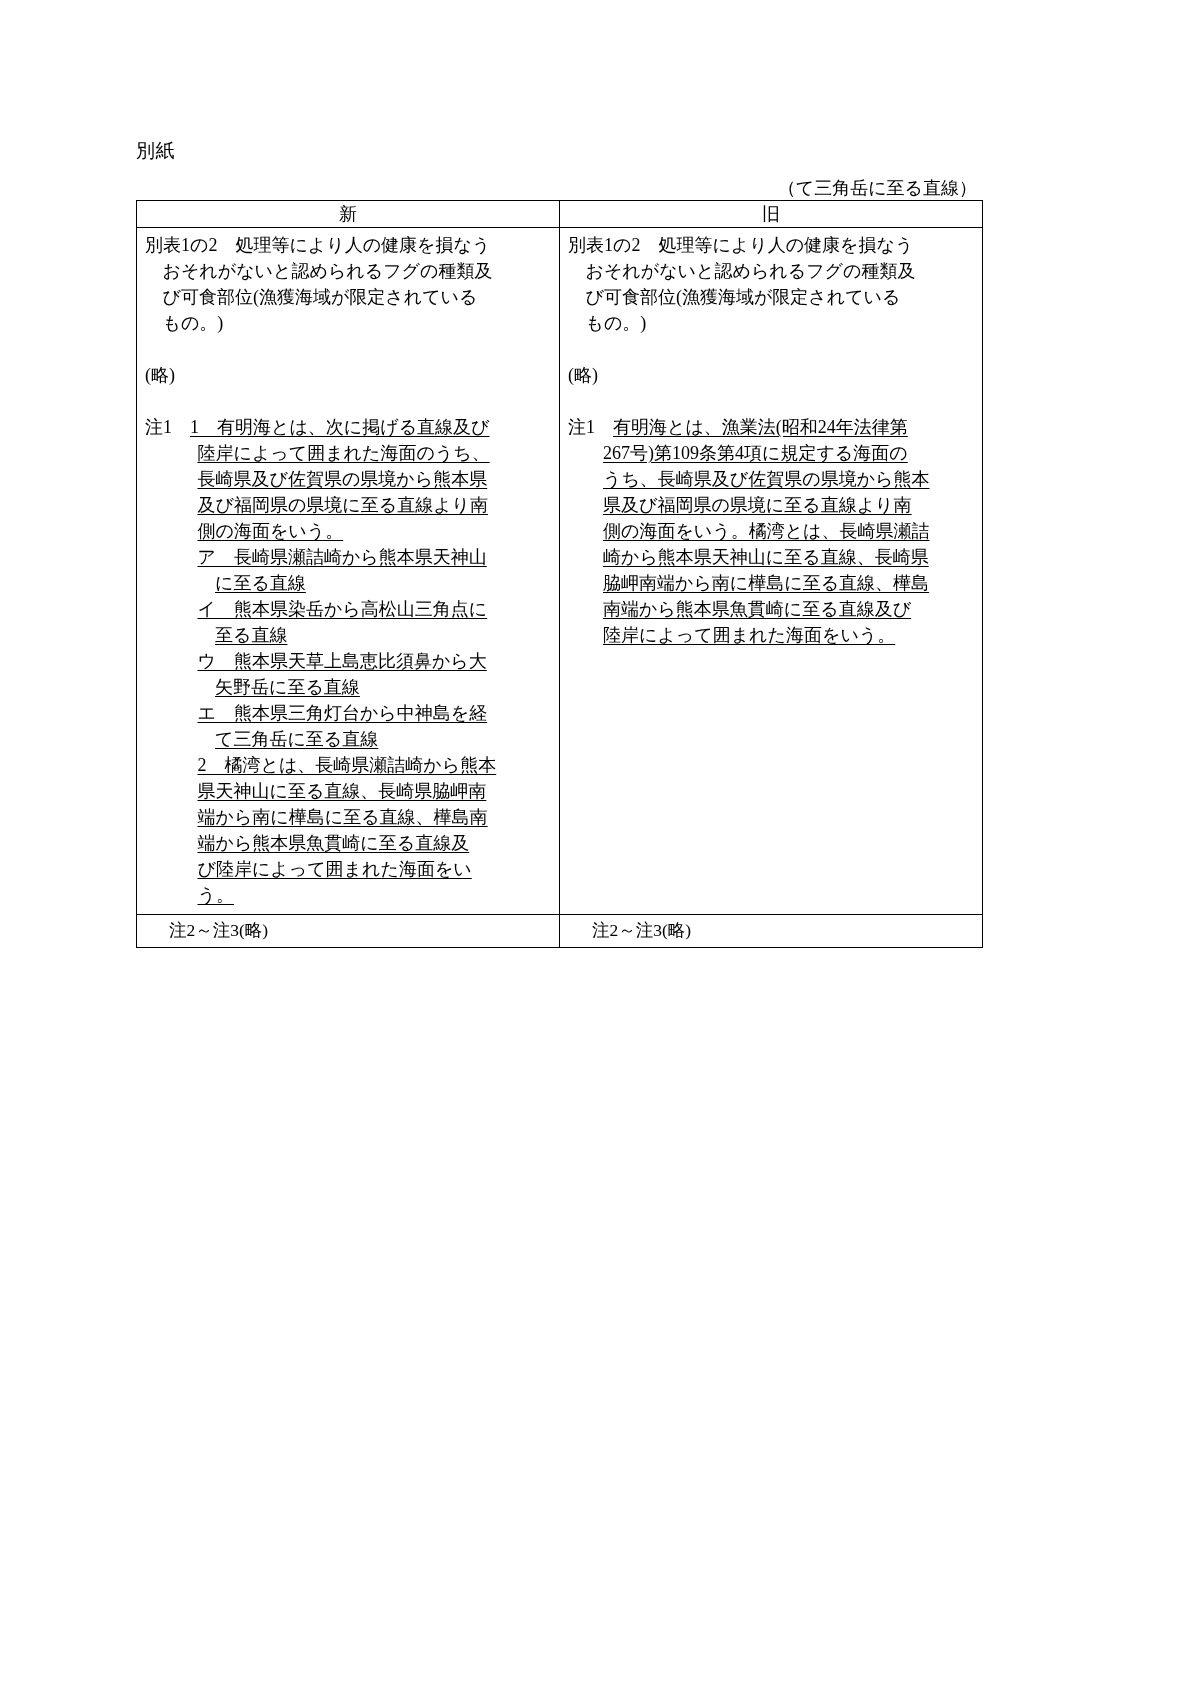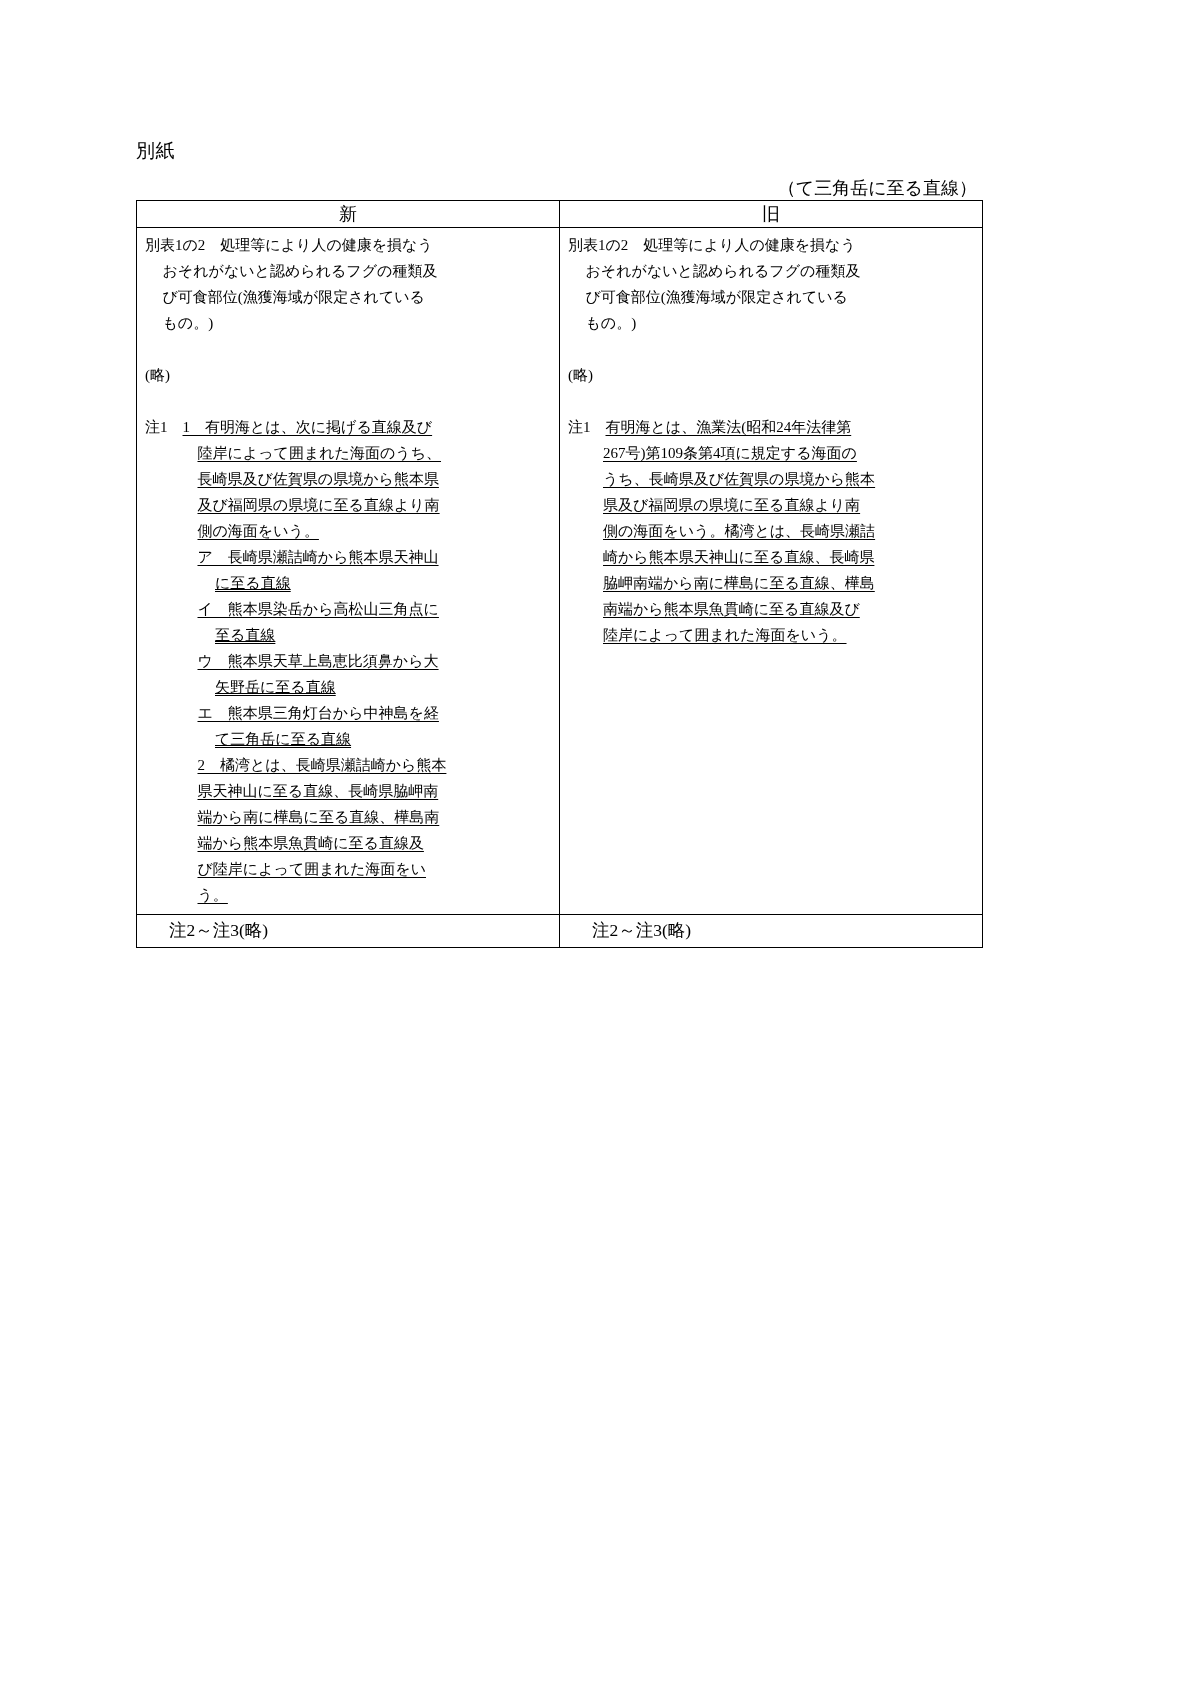--- a/index.html
+++ b/index.html
@@ -57,21 +57,21 @@
     font-weight: normal;
     font-size: 18px;
     text-align: center;
     height: 26px;
     line-height: 26px;
   }
   .col-new, .col-old { width: 422px; }
 
   .cell-inner {
     padding: 4px 8px 6px 8px;
-    font-size: 15px;
+    font-size: 18px;
     line-height: 26px;
   }
   .cell-tail {
     padding: 2px 8px 4px 8px;
     font-size: 17.5px;
     line-height: 26px;
     margin-left: 24px;
   }
   
   .blk { margin: 0; }
@@ -83,21 +83,21 @@
     display: block;
     height: 26px;
   }
   .u  { text-decoration: underline; text-underline-offset: 3px; }
 
   
   .i0 { padding-left: 0; }
   .i1 { padding-left: 17.5px; }
   .i2 { padding-left: 35px; }
   .i3 { padding-left: 52.5px; font-family: Liberation Serif, serif; }
-  .i4 { padding-left: 70px; text-decoration: underline; }
+  .i4 { padding-left: 70px; }
 </style>
 </head>
 <body>
 
 <div class="page">
 
   <div class="doc-label">別紙</div>
 
   <div class="revision-note">（て三角岳に至る直線）</div>
 

